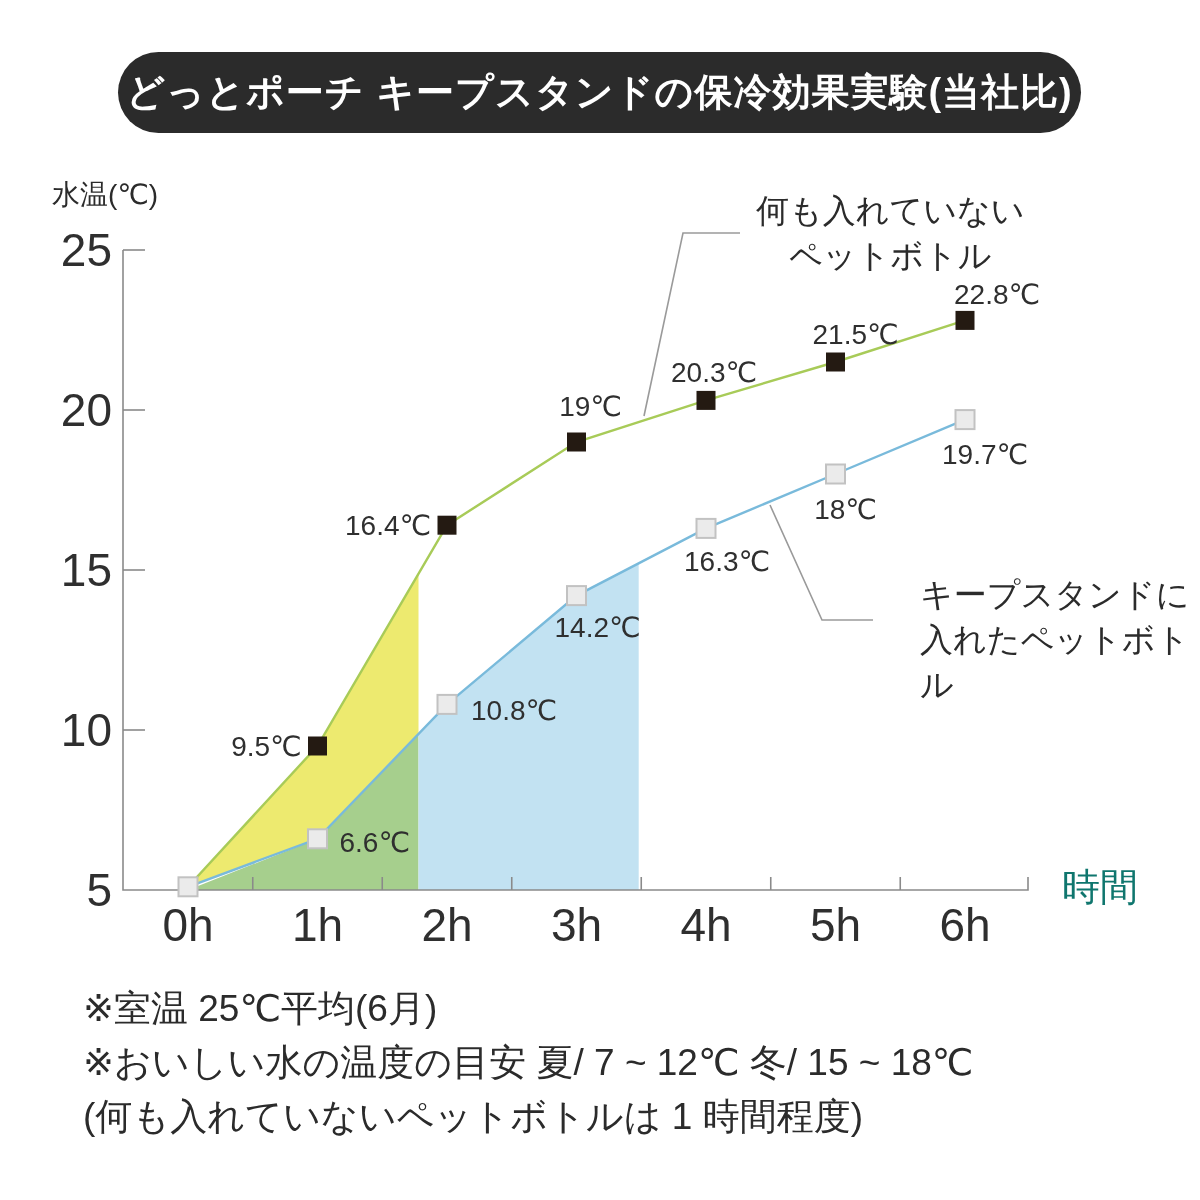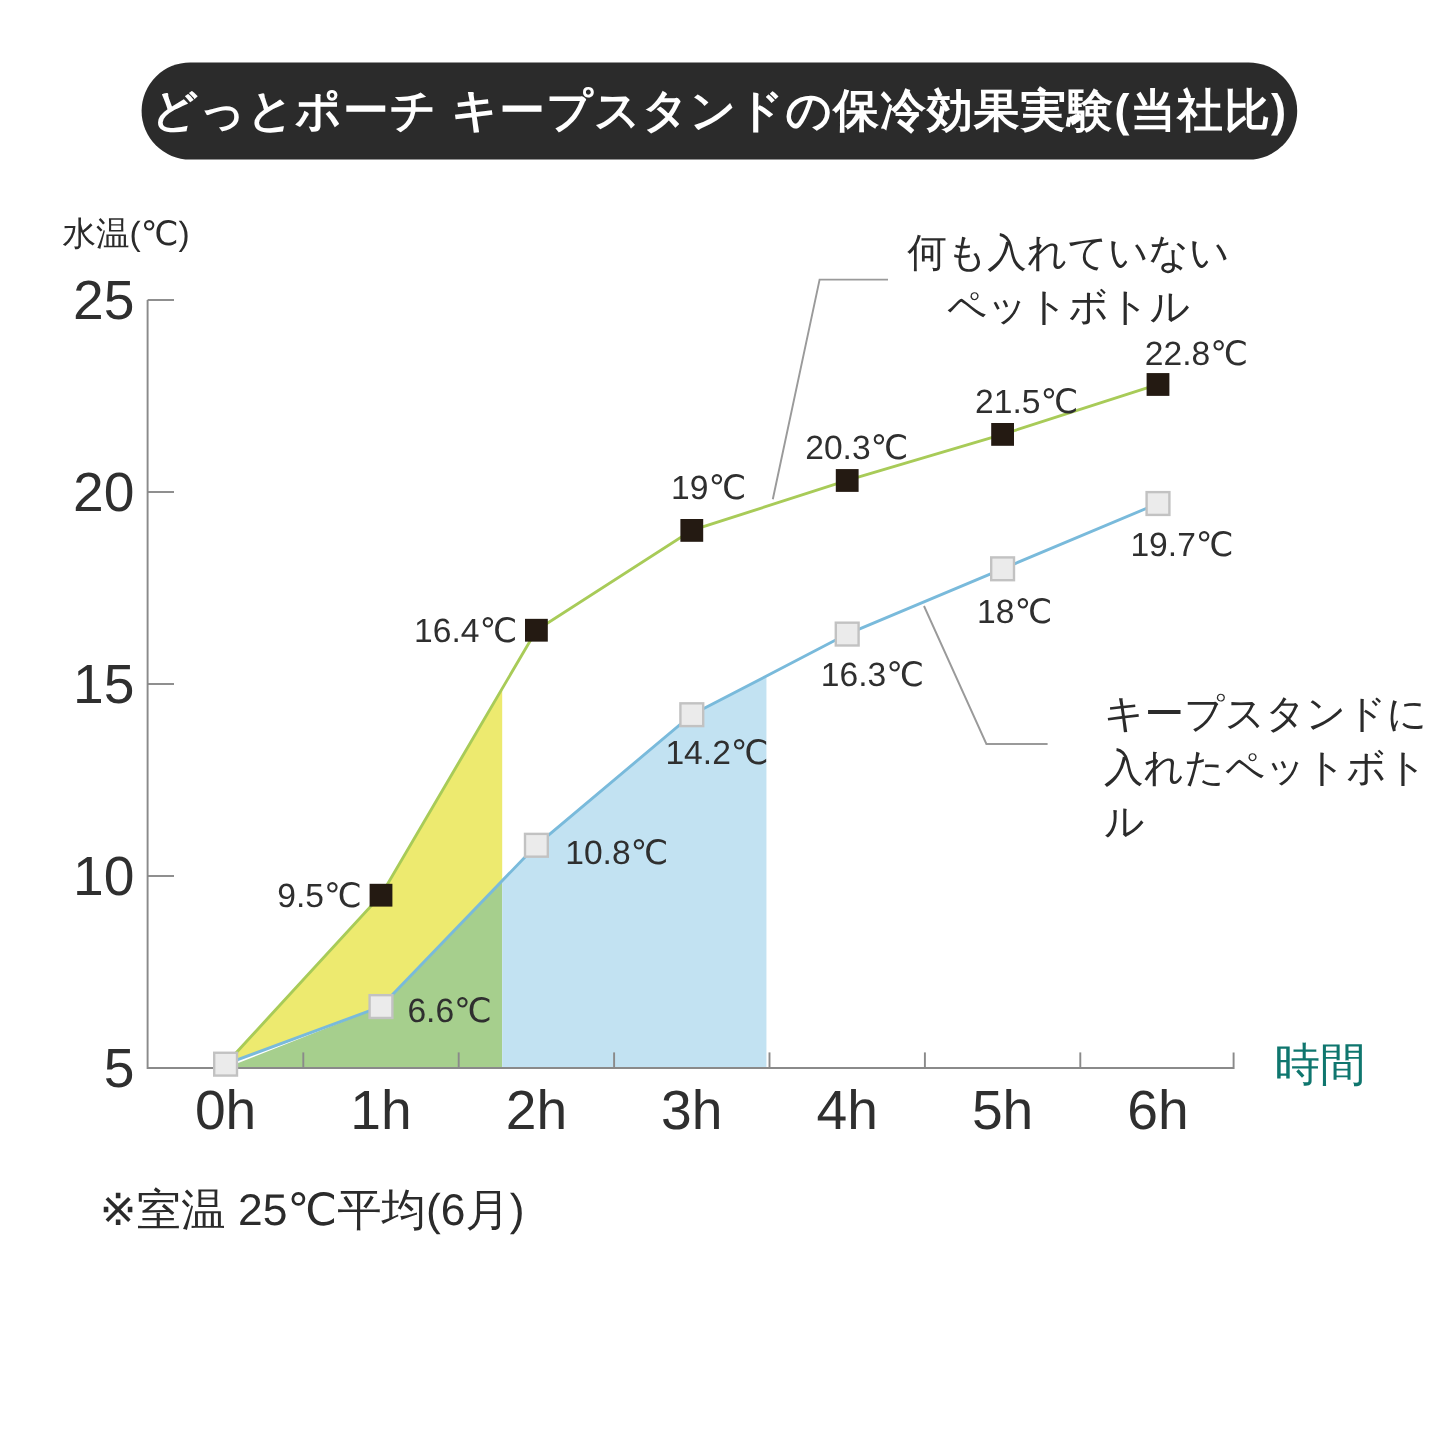--- a/index.html
+++ b/index.html
@@ -89,13 +89,15 @@
     <text x="965" y="941" text-anchor="middle" font-size="46" fill="#2f2f2f">6h</text>
   </svg>
 
 <div class="annot annot-plain">何も入れていない
 ペットボトル</div>
 <div class="annot annot-stand">キープスタンドに
 入れたペットボトル</div>
 
 <div class="notes">
   <div>※室温 25℃平均(6月)</div>
+  <div>※おいしい水の温度の目安 夏/ 7 ~ 12℃ 冬/ 15 ~ 18℃</div>
+  <div>(何も入れていないペットボトルは 1 時間程度)</div>
 </div>
 
 </body></html>

